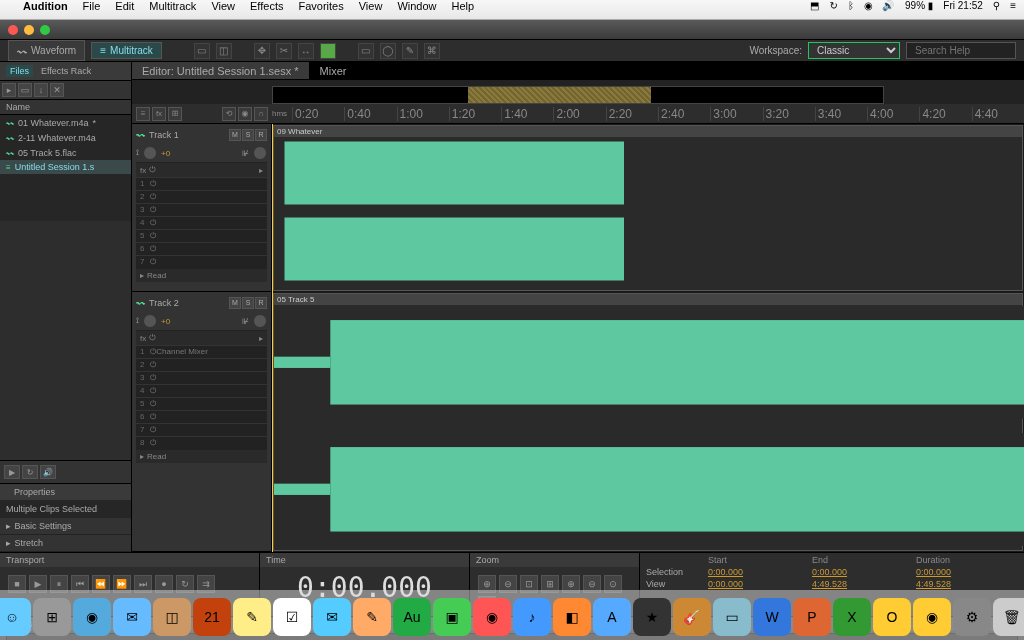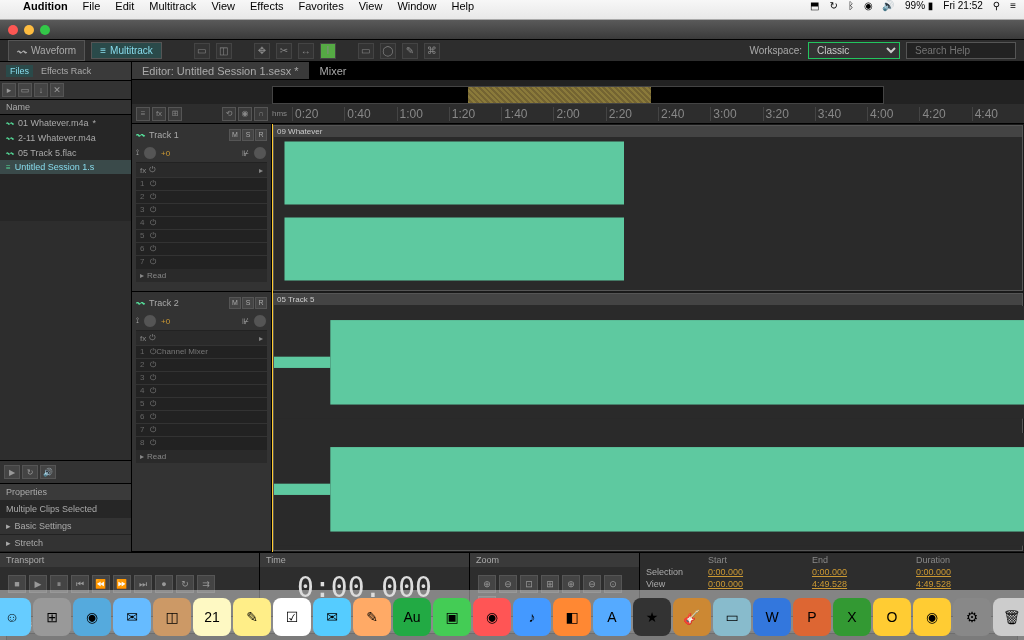--- a/index.html
+++ b/index.html
@@ -30,21 +30,21 @@
 .panel-tab span{padding:1px 4px}
 .panel-tab .act{background:#2a4a4a;color:#8de}
 .file-list{flex:0 0 auto;height:140px;background:#262626;font-size:9px;color:#aaa}
 .file-hdr{background:#333;padding:2px 6px;border-bottom:1px solid #000;font-size:9px}
 .file-row{padding:2px 6px;display:flex;gap:4px;align-items:center}
 .file-row.sel{background:#3a4a4a;color:#8de}
 .file-icon{color:#5d9;font-size:8px}
 .play-mini{display:flex;gap:2px;padding:4px;background:#333;border-top:1px solid #000;margin-top:auto}
 .play-mini div{width:16px;height:14px;background:#444;border:1px solid #555;font-size:8px;display:flex;align-items:center;justify-content:center;color:#999}
 .props{border-top:1px solid #000;font-size:9px;color:#aaa}
-.props-hdr{background:#3a3a3a;padding:3px 6px}
+.props-hdr{background:#3a3a3a;padding:3px 14px}
 .props-body{padding:4px 6px;background:#262626}
 .props-row{padding:3px 6px;background:#333;border-bottom:1px solid #222;display:flex;align-items:center;gap:4px}
 
 .center{flex:1;display:flex;flex-direction:column;background:#222}
 .editor-tabs{height:18px;background:#000000;border-bottom:1px solid #000;display:flex;font-size:11px;color:#aaa}
 .ed-tab{padding:3px 10px;border-right:1px solid #000}
 .ed-tab.act{background:#3a3a3a}
 
 .overview{height:18px;background:#000;margin:6px 140px 0 140px;position:relative;border:1px solid #444}
 .overview .ov-bar{position:absolute;left:32%;width:30%;height:100%;background:repeating-linear-gradient(45deg,#8a7a3a,#8a7a3a 2px,#746432 2px,#746432 4px)}
@@ -458,21 +458,21 @@
   <div class="lvl-bar"></div>
 
 </div>
 
 <div class="dock" id="dock">
     <div class="dock-icon" style="background: rgb(102, 204, 255); font-size: 14px;">☺</div>
     <div class="dock-icon" style="background: rgb(153, 153, 153); font-size: 14px;">⊞</div>
     <div class="dock-icon" style="background: rgb(85, 170, 221); font-size: 14px;">◉</div>
     <div class="dock-icon" style="background: rgb(102, 187, 255); font-size: 14px;">✉</div>
     <div class="dock-icon" style="background: rgb(204, 153, 102); font-size: 14px;">◫</div>
-    <div class="dock-icon" style="background: #fef9c3; font-size: 14px; text-align: center;">21</div>
+    <div class="dock-icon" style="background: #c2410c; font-size: 14px; text-align: center;">21</div>
     <div class="dock-icon" style="background: rgb(255, 238, 136); font-size: 14px;">✎</div>
     <div class="dock-icon" style="background: rgb(255, 255, 255); font-size: 14px;">☑</div>
     <div class="dock-icon" style="background: rgb(85, 204, 255); font-size: 14px;">✉</div>
     <div class="dock-icon" style="background: rgb(255, 170, 102); font-size: 14px;">✎</div>
     <div class="dock-icon" style="background: rgb(34, 170, 68); font-size: 14px;">Au</div>
     <div class="dock-icon" style="background: rgb(68, 204, 85); font-size: 14px;">▣</div>
     <div class="dock-icon" style="background: rgb(255, 85, 85); font-size: 14px;">◉</div>
     <div class="dock-icon" style="background: rgb(68, 153, 255); font-size: 14px;">♪</div>
     <div class="dock-icon" style="background: rgb(255, 136, 51); font-size: 14px;">◧</div>
     <div class="dock-icon" style="background: rgb(85, 170, 255); font-size: 14px;">A</div>

